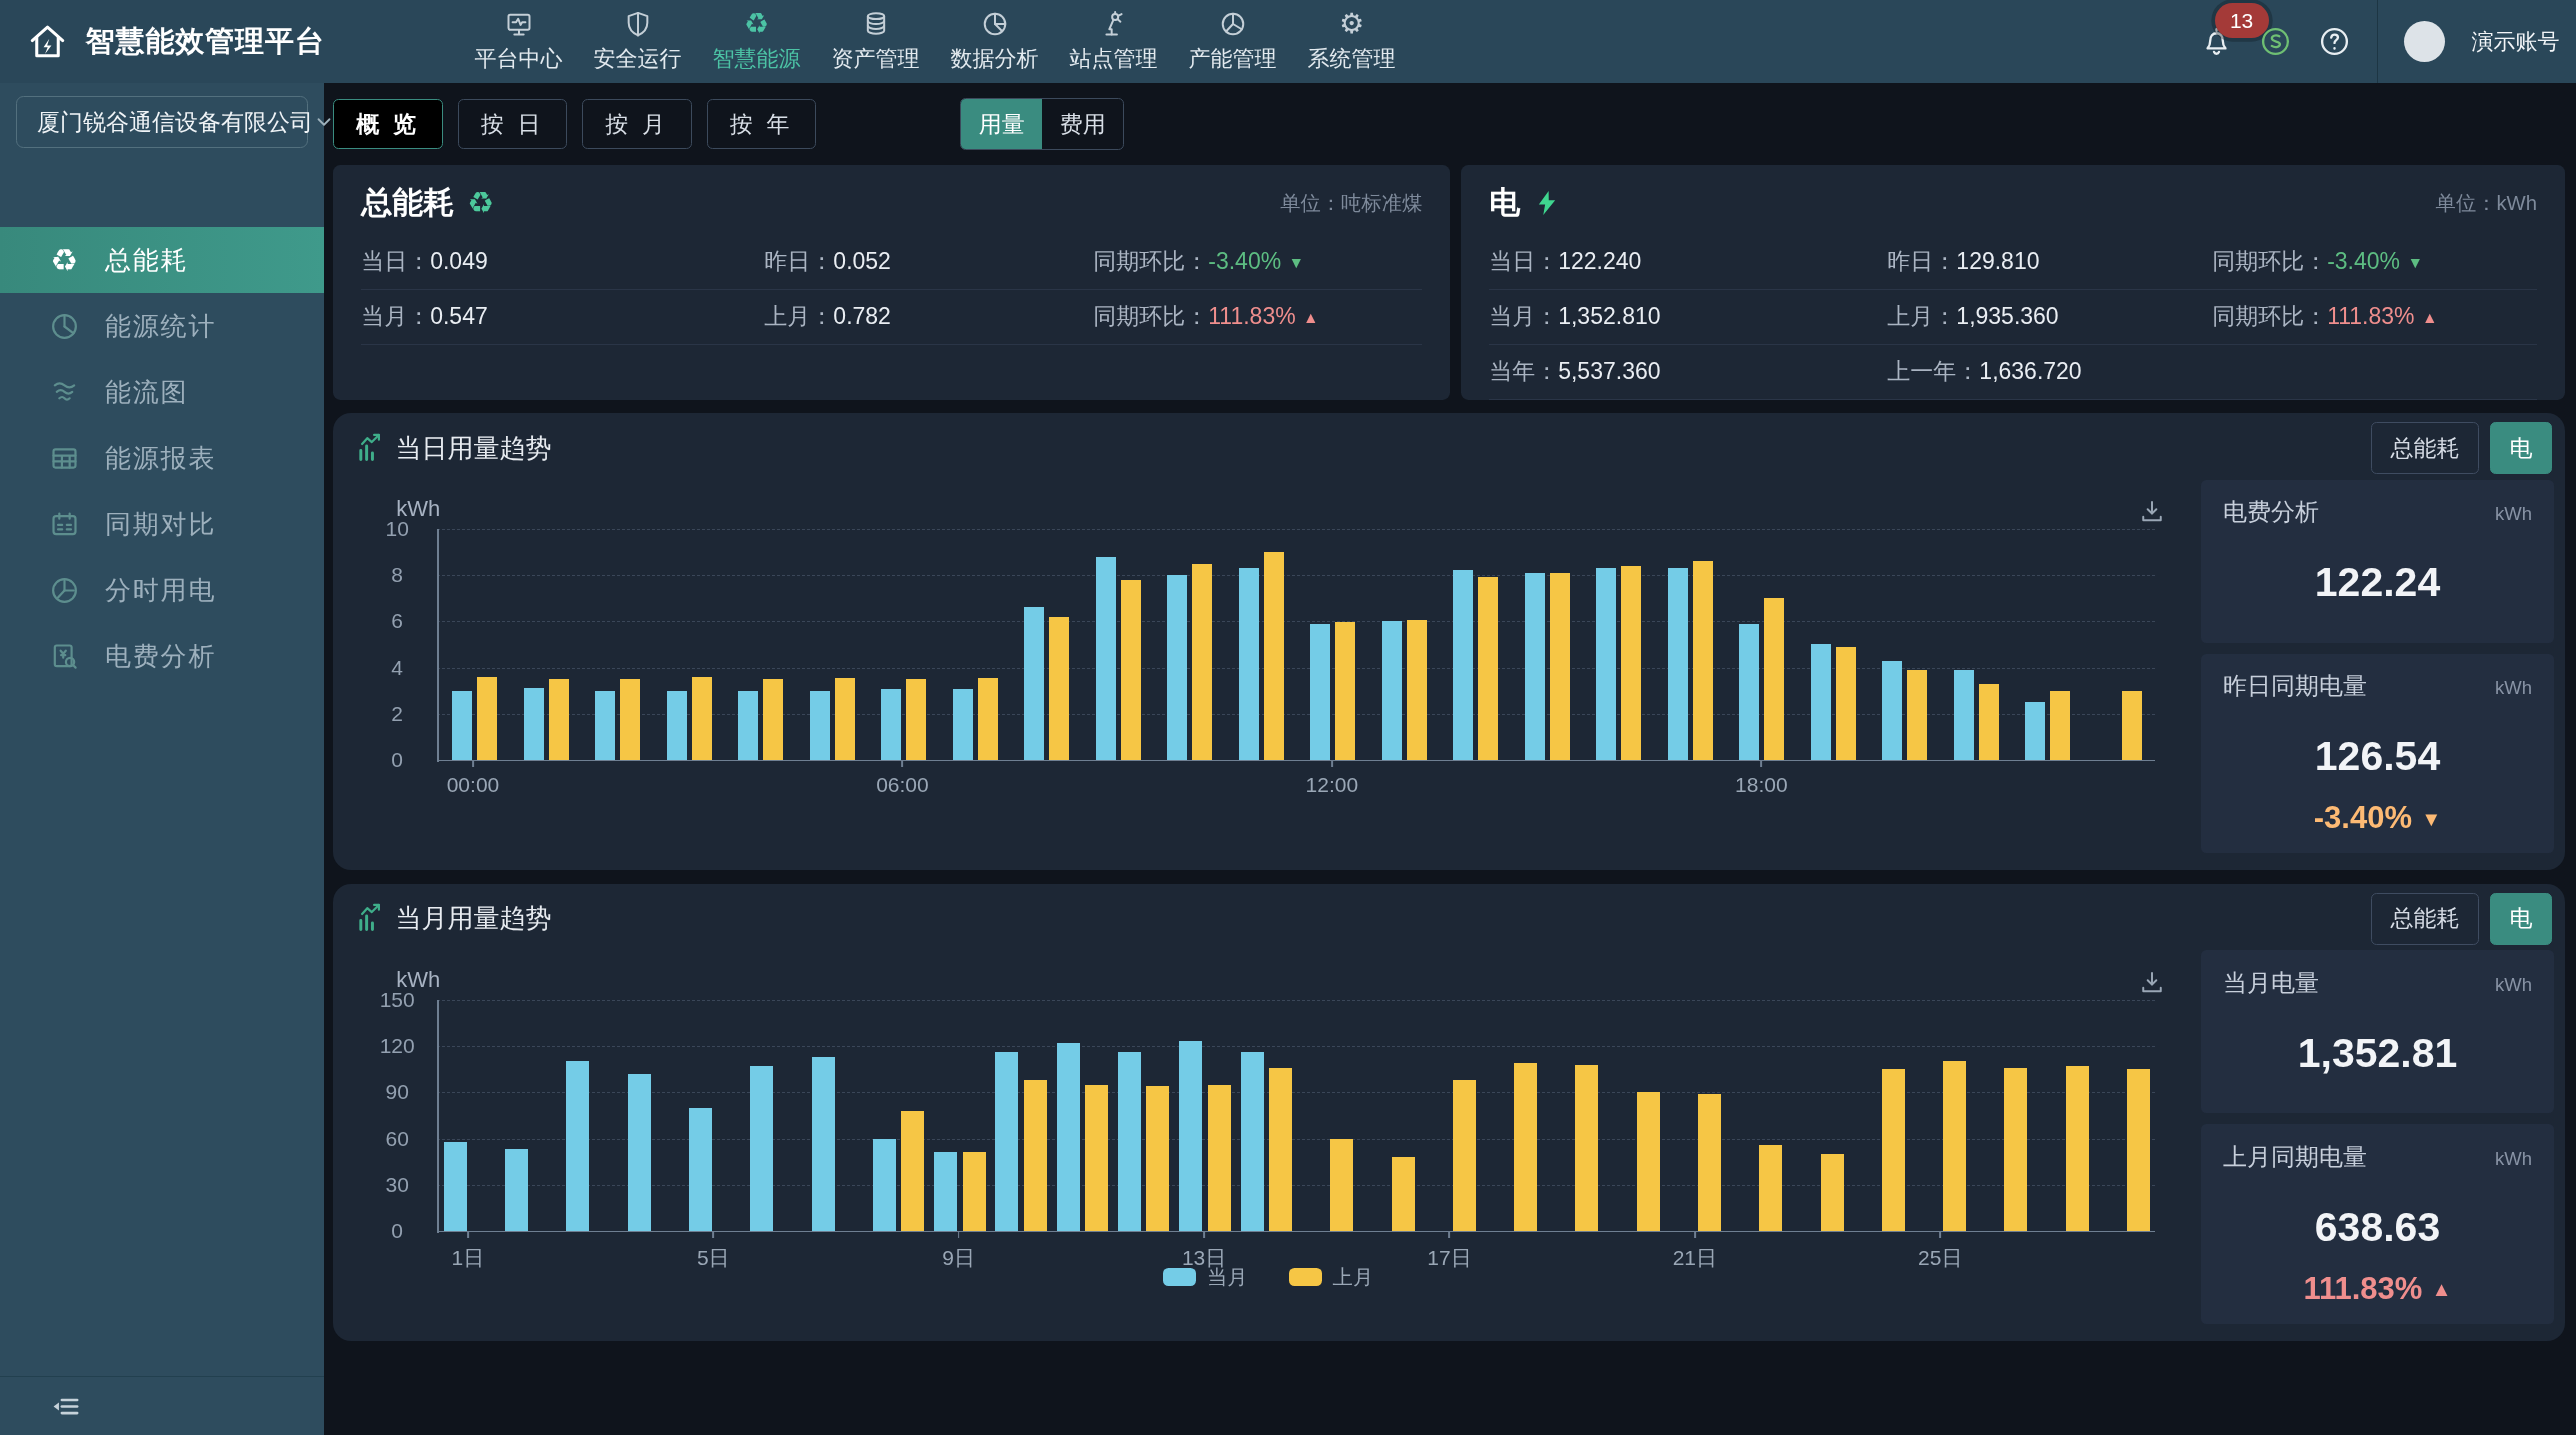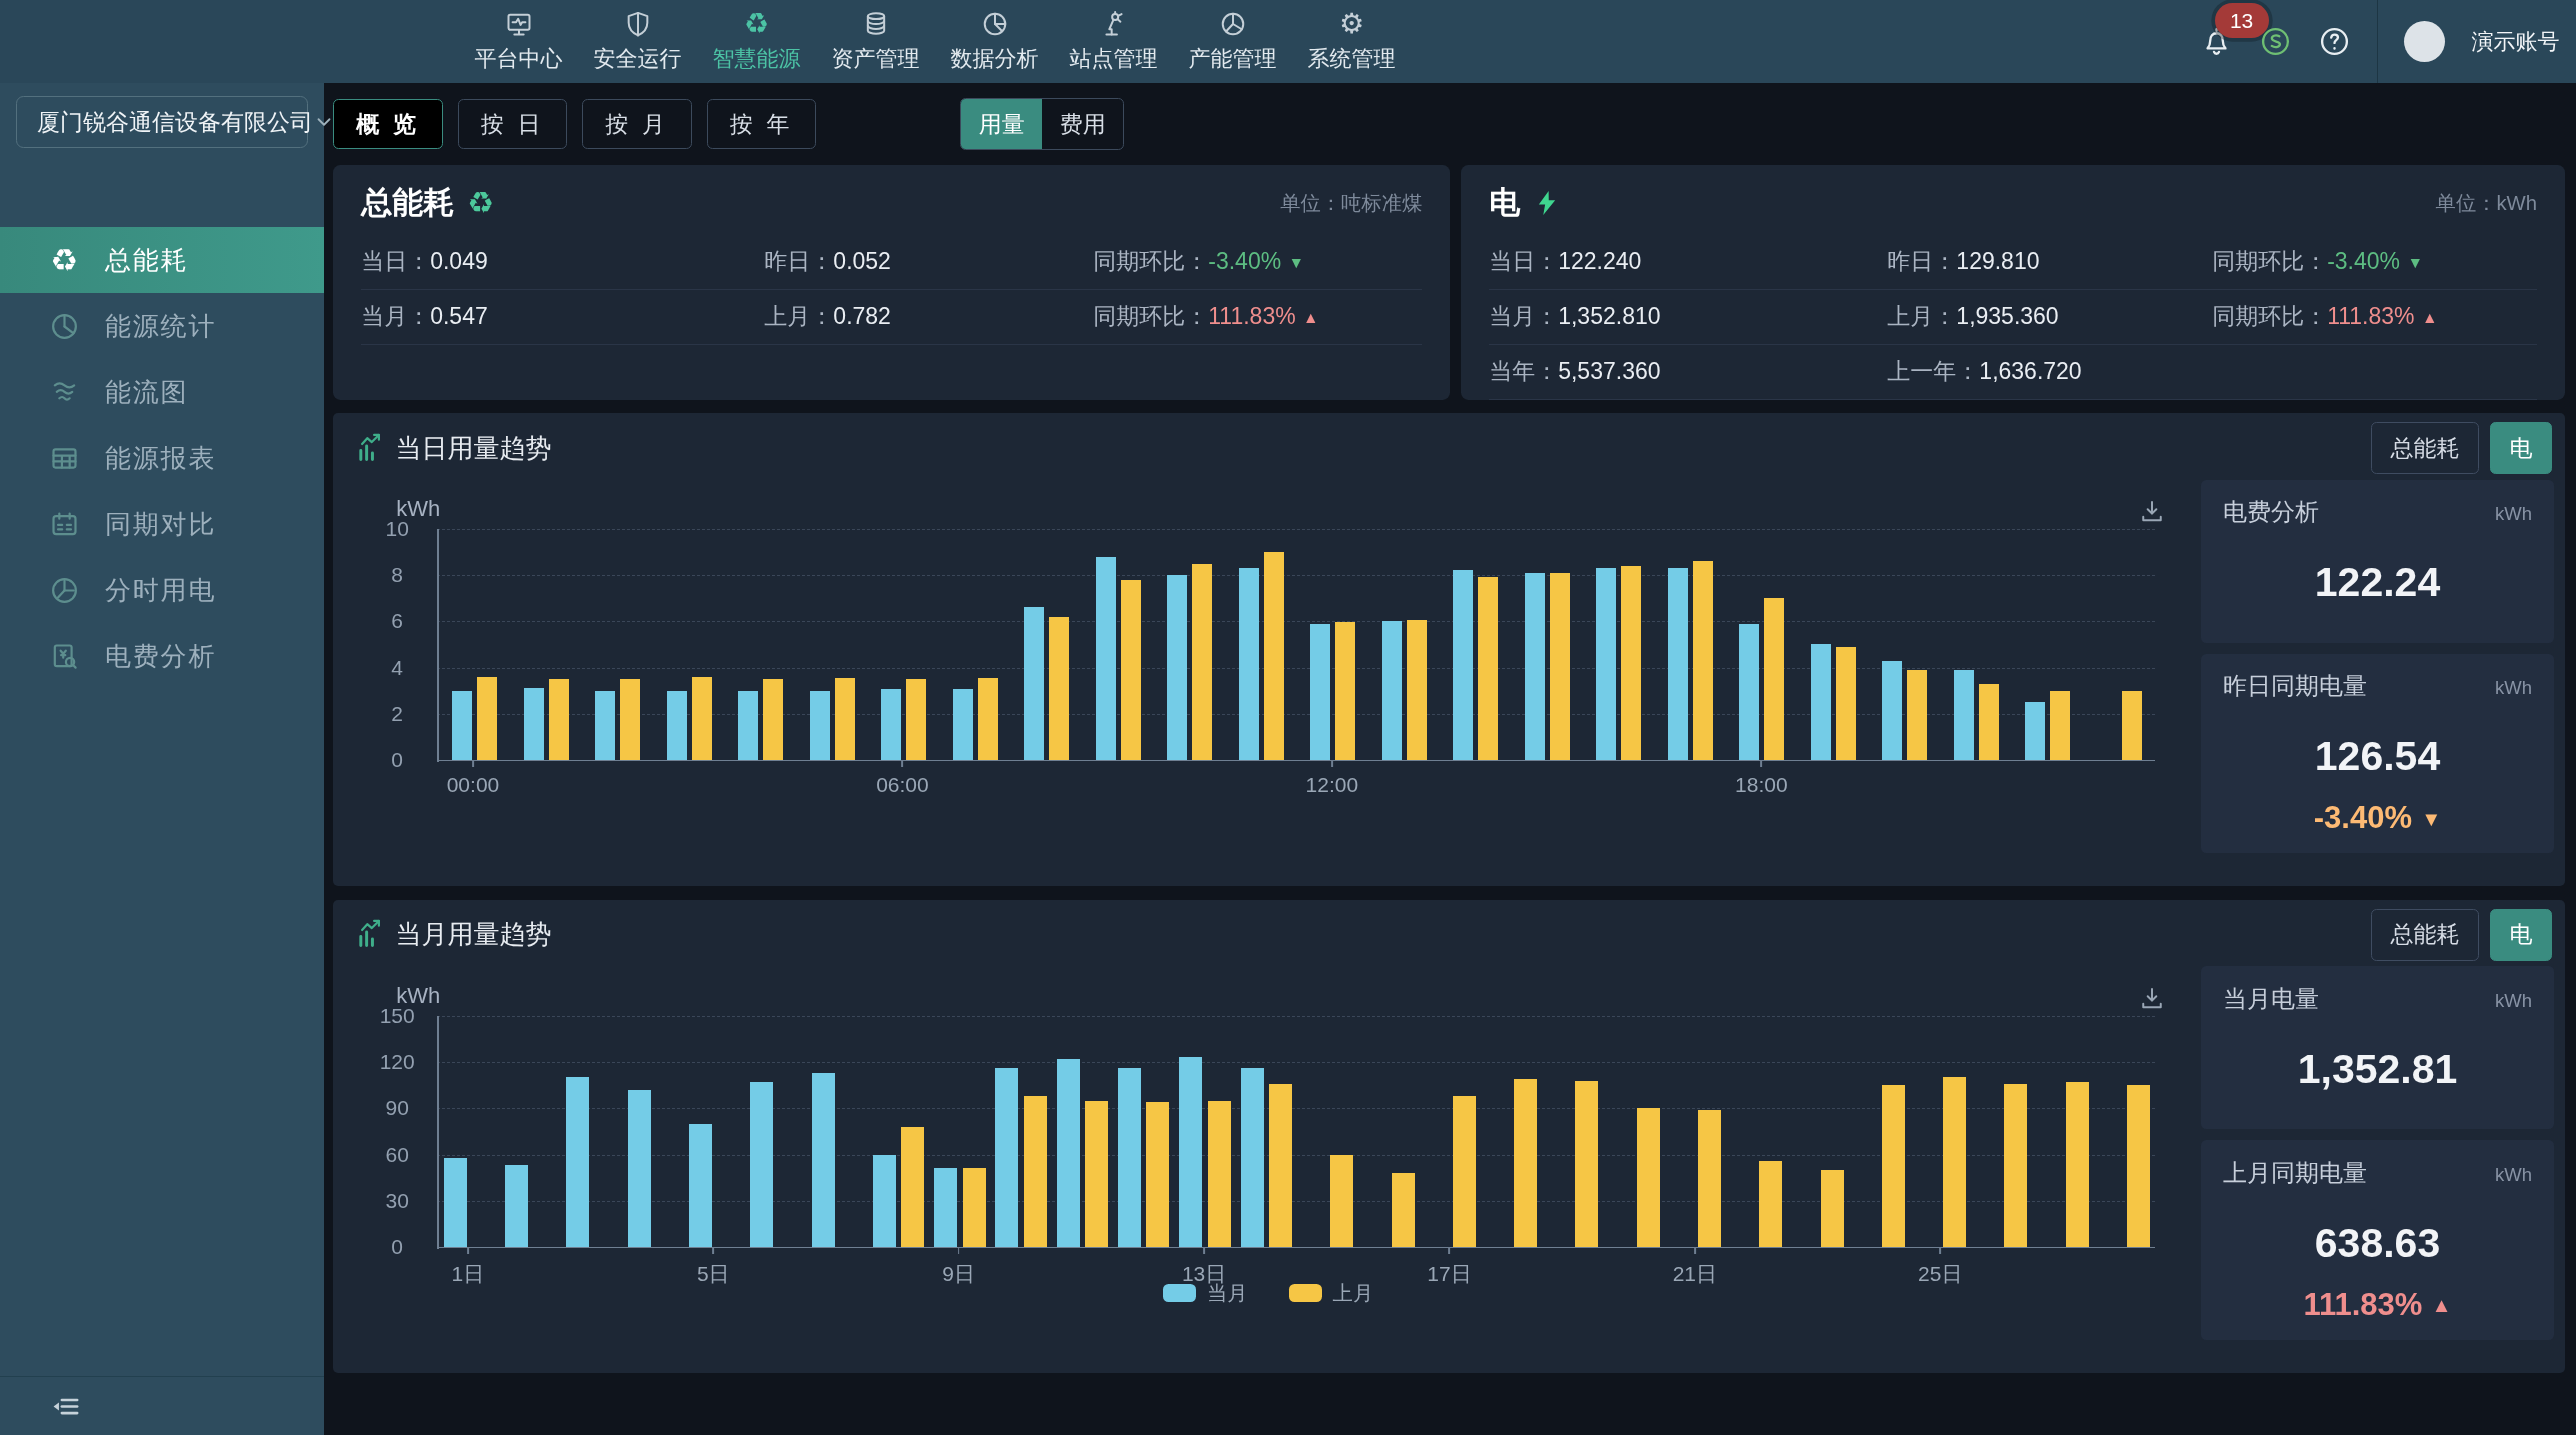--- a/index.html
+++ b/index.html
@@ -66,21 +66,21 @@
   .sum-unit { margin-left:auto; font-size:20.3px; color:#7e8a9b; }
   .sum-rows { margin-top:3.7px; }
   .sum-row { display:grid; grid-template-columns:38% 31% 31%; align-items:center; height:55px; border-bottom:0.9px solid #2a3547; }
   .cell { font-size:23px; }
   .cell .cl { color:#aab4c2; }
   .cell .cv { color:#eaeef3; }
   .cell .cv.t-down { color:#5dbd82; }
   .cell .cv.t-up { color:#ef8e8d; }
   .cell .arr { font-size:15.7px; margin-left:7.4px; vertical-align:1.8px; }
 
-  .panel { background:#1d2735; border-radius:5px; margin-bottom:14px; padding-bottom:20px; }
+  .panel { background:#1d2735; border-radius:18px; margin-bottom:14px; padding-bottom:4px; }
   .panel-head { height:61px; display:flex; align-items:center; padding:9.2px 13px 0 22px; }
   .ptitle-icon { display:flex; margin-right:9.2px; color:#3fae8a; }
   .ptitle-icon svg { width:31px; height:31px; }
   .ptitle { font-size:26px; color:#e8ecf1; }
   .phead-btns { margin-left:auto; display:flex; gap:11px; }
   .pbtn { min-width:59px; height:52px; padding:0 18.5px; border-radius:5.5px; border:0.9px solid #3f4c61; color:#d6dce5;
     font-size:23px; display:flex; align-items:center; justify-content:center; cursor:pointer; background:transparent; }
   .pbtn.active { background:#3a8c80; border-color:#3a8c80; color:#fff; }
   .panel-body { display:flex; padding:0 11px 5.5px 24px; }
   .chart-area { flex:1; position:relative; height:350px; }
@@ -113,20 +113,30 @@
   .stat-delta.t-down { color:#fdba74; }
   .stat-delta.t-up { color:#ef8e8d; }
   .stat-delta .arr { font-size:20.3px; margin-left:9.2px; vertical-align:2.8px; }
 </style>
 </head>
 <body>
 
 <div class="app">
 
   <header class="topbar">
+    <div class="logo">
+      <span class="logo-icon">
+        <svg viewBox="0 0 24 24" fill="none" stroke="#ffffff" stroke-width="1.7" stroke-linecap="round" stroke-linejoin="round">
+          <path d="M3.5 11.5L12 4l8.5 7.5"></path>
+            <path d="M6 9.6V20h12V9.6"></path>
+          <path d="M13 10.5l-3.2 4.7h2.3L10.6 19l3.6-4.8h-2.4z" fill="#ffffff" stroke="none"></path>
+        </svg>
+      </span>
+      <span class="app-title">智慧能效管理平台</span>
+    </div>
     <nav class="topnav" id="topnav">
         <div class="nav-item">
           <span class="nicon">
             <svg viewBox="0 0 24 24" fill="none" stroke="currentColor" stroke-width="1.7" stroke-linecap="round" stroke-linejoin="round">
               <rect x="3" y="4" width="18" height="13" rx="1.5"></rect>
               <path d="M8 21h8M12 17.3V21"></path>
               <path d="M6.5 10.5h3l1.8-3 2 5.3 1.4-2.3h2.8"></path>
             </svg>
           </span>
           <span class="nlabel">平台中心</span>

